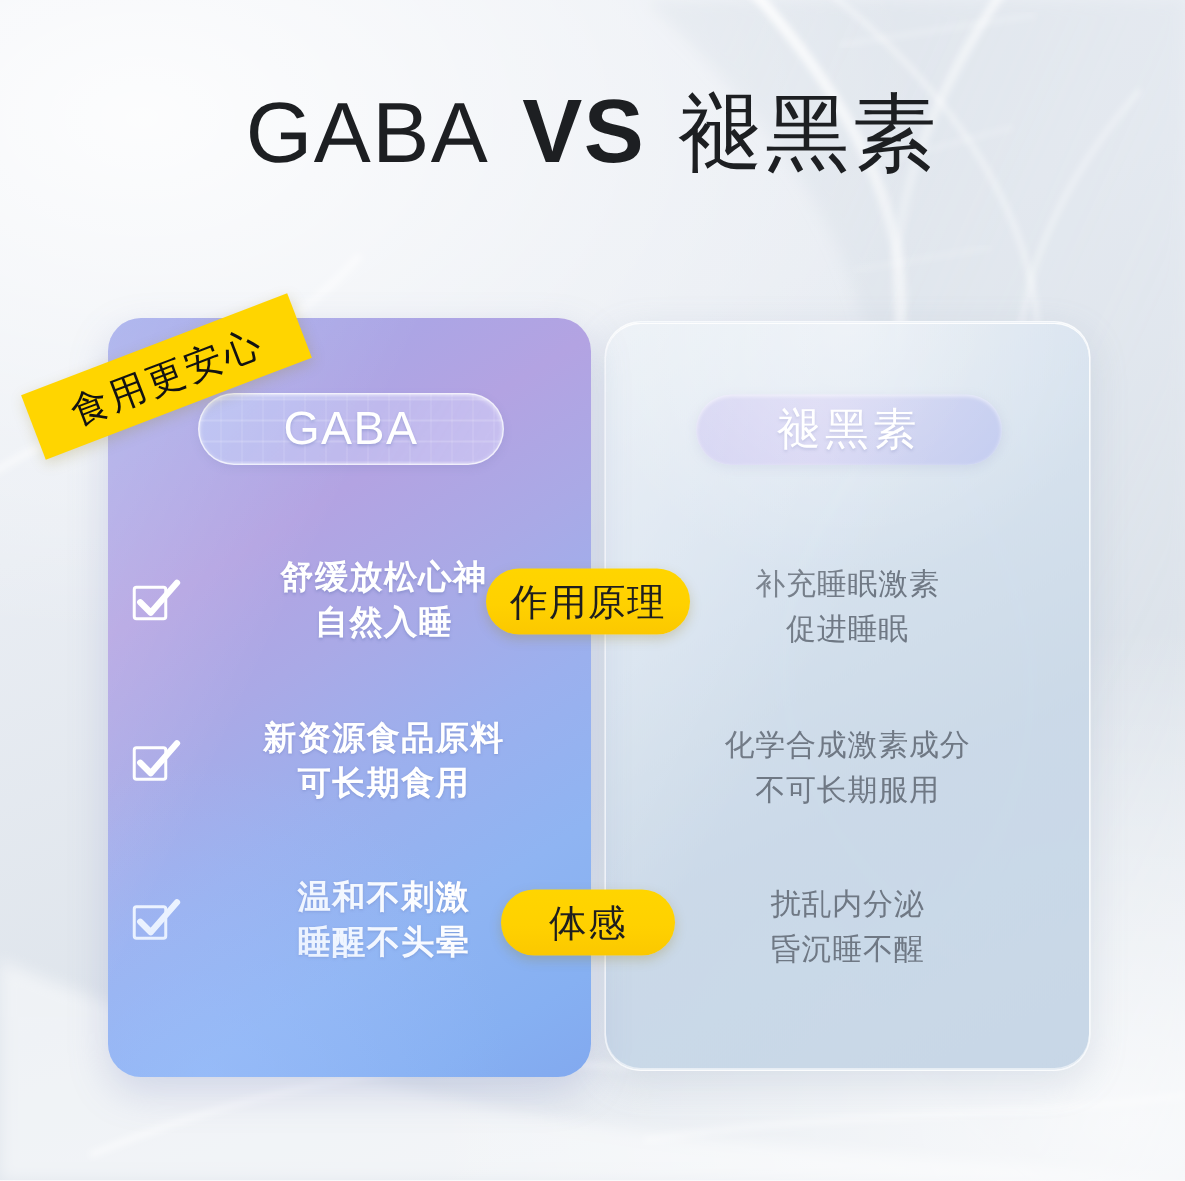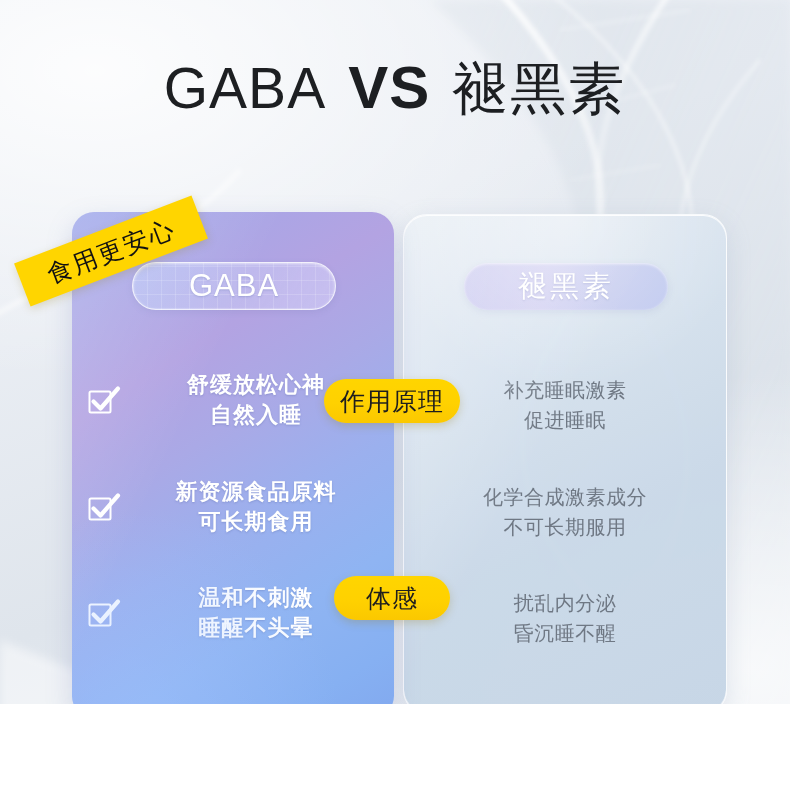--- a/index.html
+++ b/index.html
@@ -9,21 +9,21 @@
   body {
     width: 790px;
     height: 787px;
     overflow: hidden;
     font-family: "Liberation Sans", "DejaVu Sans", sans-serif;
   }
 
   #stage {
     position: relative;
     width: 790px;
-    height: 704px;
+    height: 787px;
     overflow: hidden;
     background:
       linear-gradient(160deg, #eef1f6 0%, #e9edf3 35%, #dfe5ec 65%, #eaeef3 100%);
   }
 
   
   .bg-art {
     position: absolute;
     inset: 0;
     pointer-events: none;
@@ -240,21 +240,21 @@
     z-index: 6;
   }
   .ylabel span {
     color: #1e1e1e;
     font-size: 25px;
     font-weight: 500;
     letter-spacing: 1px;
   }
   .ylabel.y1 { left: 324px; top: 379px; width: 136px; }
   .ylabel.y2 { left: 324px; top: 487px; width: 136px; }
-  .ylabel.y3 { left: 334px; top: 576px; width: 116px; }
+  .ylabel.y3 { left: 334px; top: 593px; width: 116px; }
 
   
   .ribbon {
     position: absolute;
     left: 16px;
     top: 228px;
     width: 190px;
     height: 46px;
     background: #ffd500;
     transform: rotate(-21deg);

